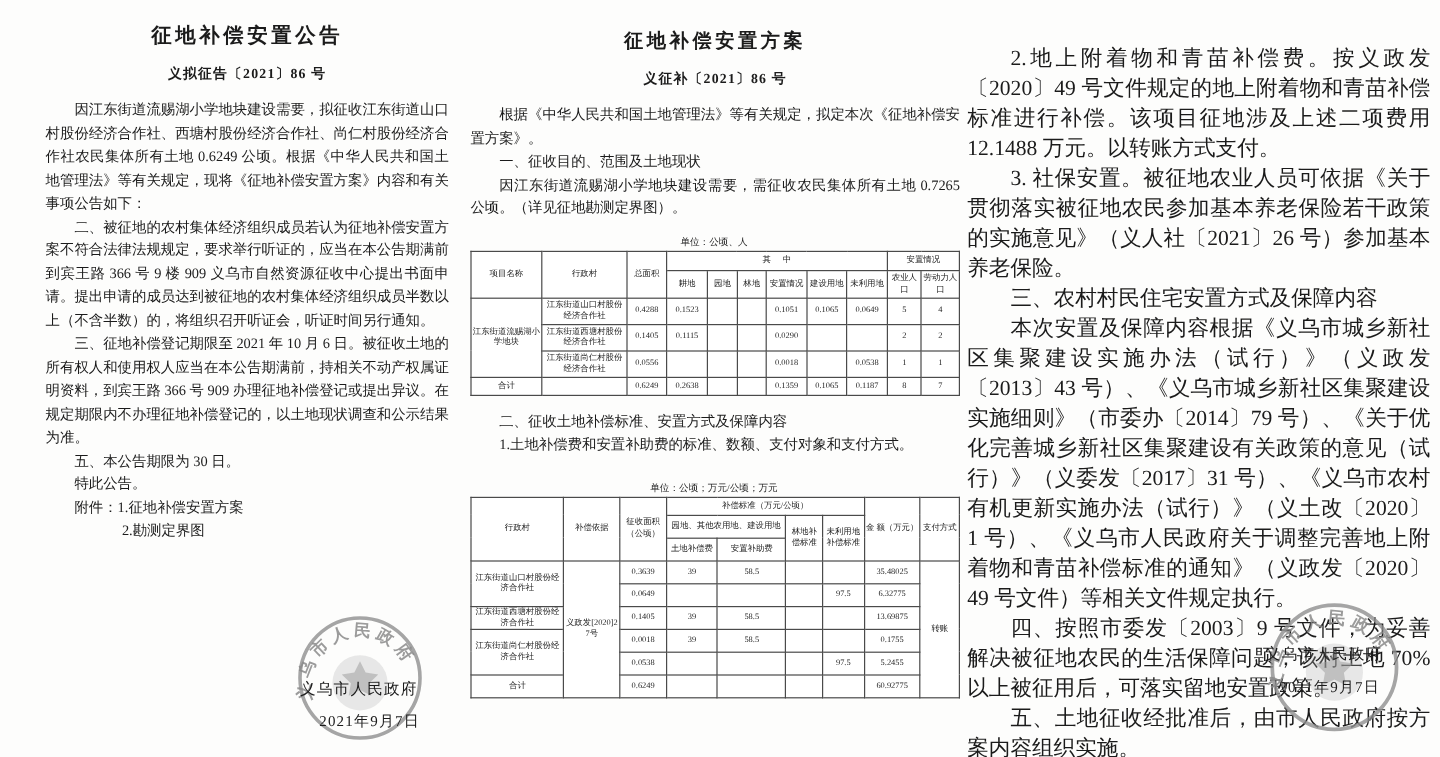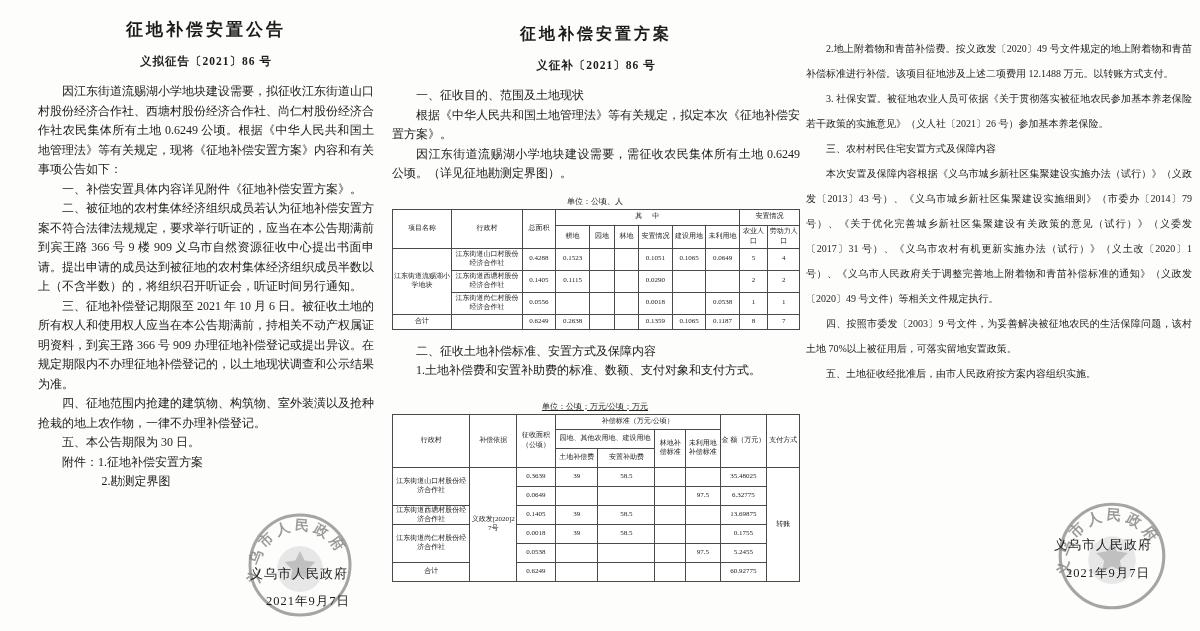--- a/index.html
+++ b/index.html
@@ -24,28 +24,28 @@
   .docno {
     text-align: center; font-weight: bold; font-size: 11.5px;
     margin-top: 13px; letter-spacing: 1px;
   }
   .bodytext { margin-top: 13px; }
   .bodytext p {
     margin: 0; font-size: 12px; line-height: 19.5px;
     text-align: justify; text-indent: 2em;
   }
   .page-right .bodytext { margin-top: 24px; }
-  .page-right .bodytext p { line-height: 25px; font-size: 10px; }
+  .page-right .bodytext p { line-height: 25px; font-size: 18px; }
   p.att2 { text-indent: 5.3em; }
 
   .unit-note {
     text-align: center; font-size: 8px; color: #222;
     margin: 12px 2px 2px 0;
   }
-  .unit-note.second { margin-top: 20px; text-decoration: underline; }
+  .unit-note.second { margin-top: 20px; }
   table {
     width: 100%; border-collapse: collapse; table-layout: fixed;
     background: #fff;
   }
   th, td {
     border: 1px solid #4a4a4a; padding: 0 1px;
     font-size: 7px; font-weight: normal; line-height: 1.3;
     text-align: center; vertical-align: middle; overflow: hidden;
     word-break: break-all;
   }
@@ -78,46 +78,45 @@
                  font-family: "Liberation Serif", "DejaVu Serif", serif; }
 </style>
 </head>
 <body>
 
 <section class="page page-left">
   <h1 class="title">征地补偿安置公告</h1>
   <div class="docno">义拟征告〔2021〕86 号</div>
   <div class="bodytext">
     <p>因江东街道流赐湖小学地块建设需要，拟征收江东街道山口村股份经济合作社、西塘村股份经济合作社、尚仁村股份经济合作社农民集体所有土地 0.6249 公顷。根据《中华人民共和国土地管理法》等有关规定，现将《征地补偿安置方案》内容和有关事项公告如下：</p>
-    <p>一、补偿安置具体内容详见附件《征地补偿安置方案》。</p>
     <p>二、被征地的农村集体经济组织成员若认为征地补偿安置方案不符合法律法规规定，要求举行听证的，应当在本公告期满前到宾王路 366 号 9 楼 909 义乌市自然资源征收中心提出书面申请。提出申请的成员达到被征地的农村集体经济组织成员半数以上（不含半数）的，将组织召开听证会，听证时间另行通知。</p>
     <p>三、征地补偿登记期限至 2021 年 10 月 6 日。被征收土地的所有权人和使用权人应当在本公告期满前，持相关不动产权属证明资料，到宾王路 366 号 909 办理征地补偿登记或提出异议。在规定期限内不办理征地补偿登记的，以土地现状调查和公示结果为准。</p>
-    <p>四、征地范围内抢建的建筑物、构筑物、室外装潢以及抢种抢栽的地上农作物，一律不办理补偿登记。</p>
     <p>五、本公告期限为 30 日。</p>
+    <p>特此公告。</p>
     <p class="att1">附件：1.征地补偿安置方案</p>
     <p class="att2">2.勘测定界图</p>
   </div>
   <svg class="seal" width="112" height="112" viewBox="0 0 112 112">
     <circle class="seal-ring" cx="56" cy="56" r="50"></circle>
     <circle class="seal-emblem" cx="56" cy="60" r="23"></circle>
     <path class="seal-star" d="M56 42 l4.7 9.5 10.5 1.5 -7.6 7.4 1.8 10.4 -9.4 -4.9 -9.4 4.9 1.8 -10.4 -7.6 -7.4 10.5 -1.5 z"></path>
     <path id="arcA" d="M 16,76 A 42,42 0 1 1 96,76" fill="none"></path>
     <text class="seal-text"><textPath href="#arcA" startOffset="1%">义乌市人民政府</textPath></text>
   </svg>
   <div class="sig-name">义乌市人民政府</div>
   <div class="sig-date">2021年9月7日</div>
 </section>
 
 <section class="page page-mid">
   <h1 class="title">征地补偿安置方案</h1>
   <div class="docno">义征补〔2021〕86 号</div>
   <div class="bodytext">
+    <p>根据《中华人民共和国土地管理法》等有关规定，拟定本次《征地补偿安置方案》。</p>
     <p>一、征收目的、范围及土地现状</p>
-    <p>根据《中华人民共和国土地管理法》等有关规定，拟定本次《征地补偿安置方案》。</p>
-    <p>因江东街道流赐湖小学地块建设需要，需征收农民集体所有土地 0.6249 公顷。（详见征地勘测定界图）。</p>
+    <p>因江东街道流赐湖小学地块建设需要，需征收农民集体所有土地 0.7265 公顷。（详见征地勘测定界图）。</p>
   </div>
 
   <div class="unit-note">单位：公顷、人</div>
   <table class="t1">
     <colgroup>
       <col style="width:58px">
         <col style="width:70px">
         <col style="width:32px">
       <col style="width:34px">
         <col style="width:24px">

